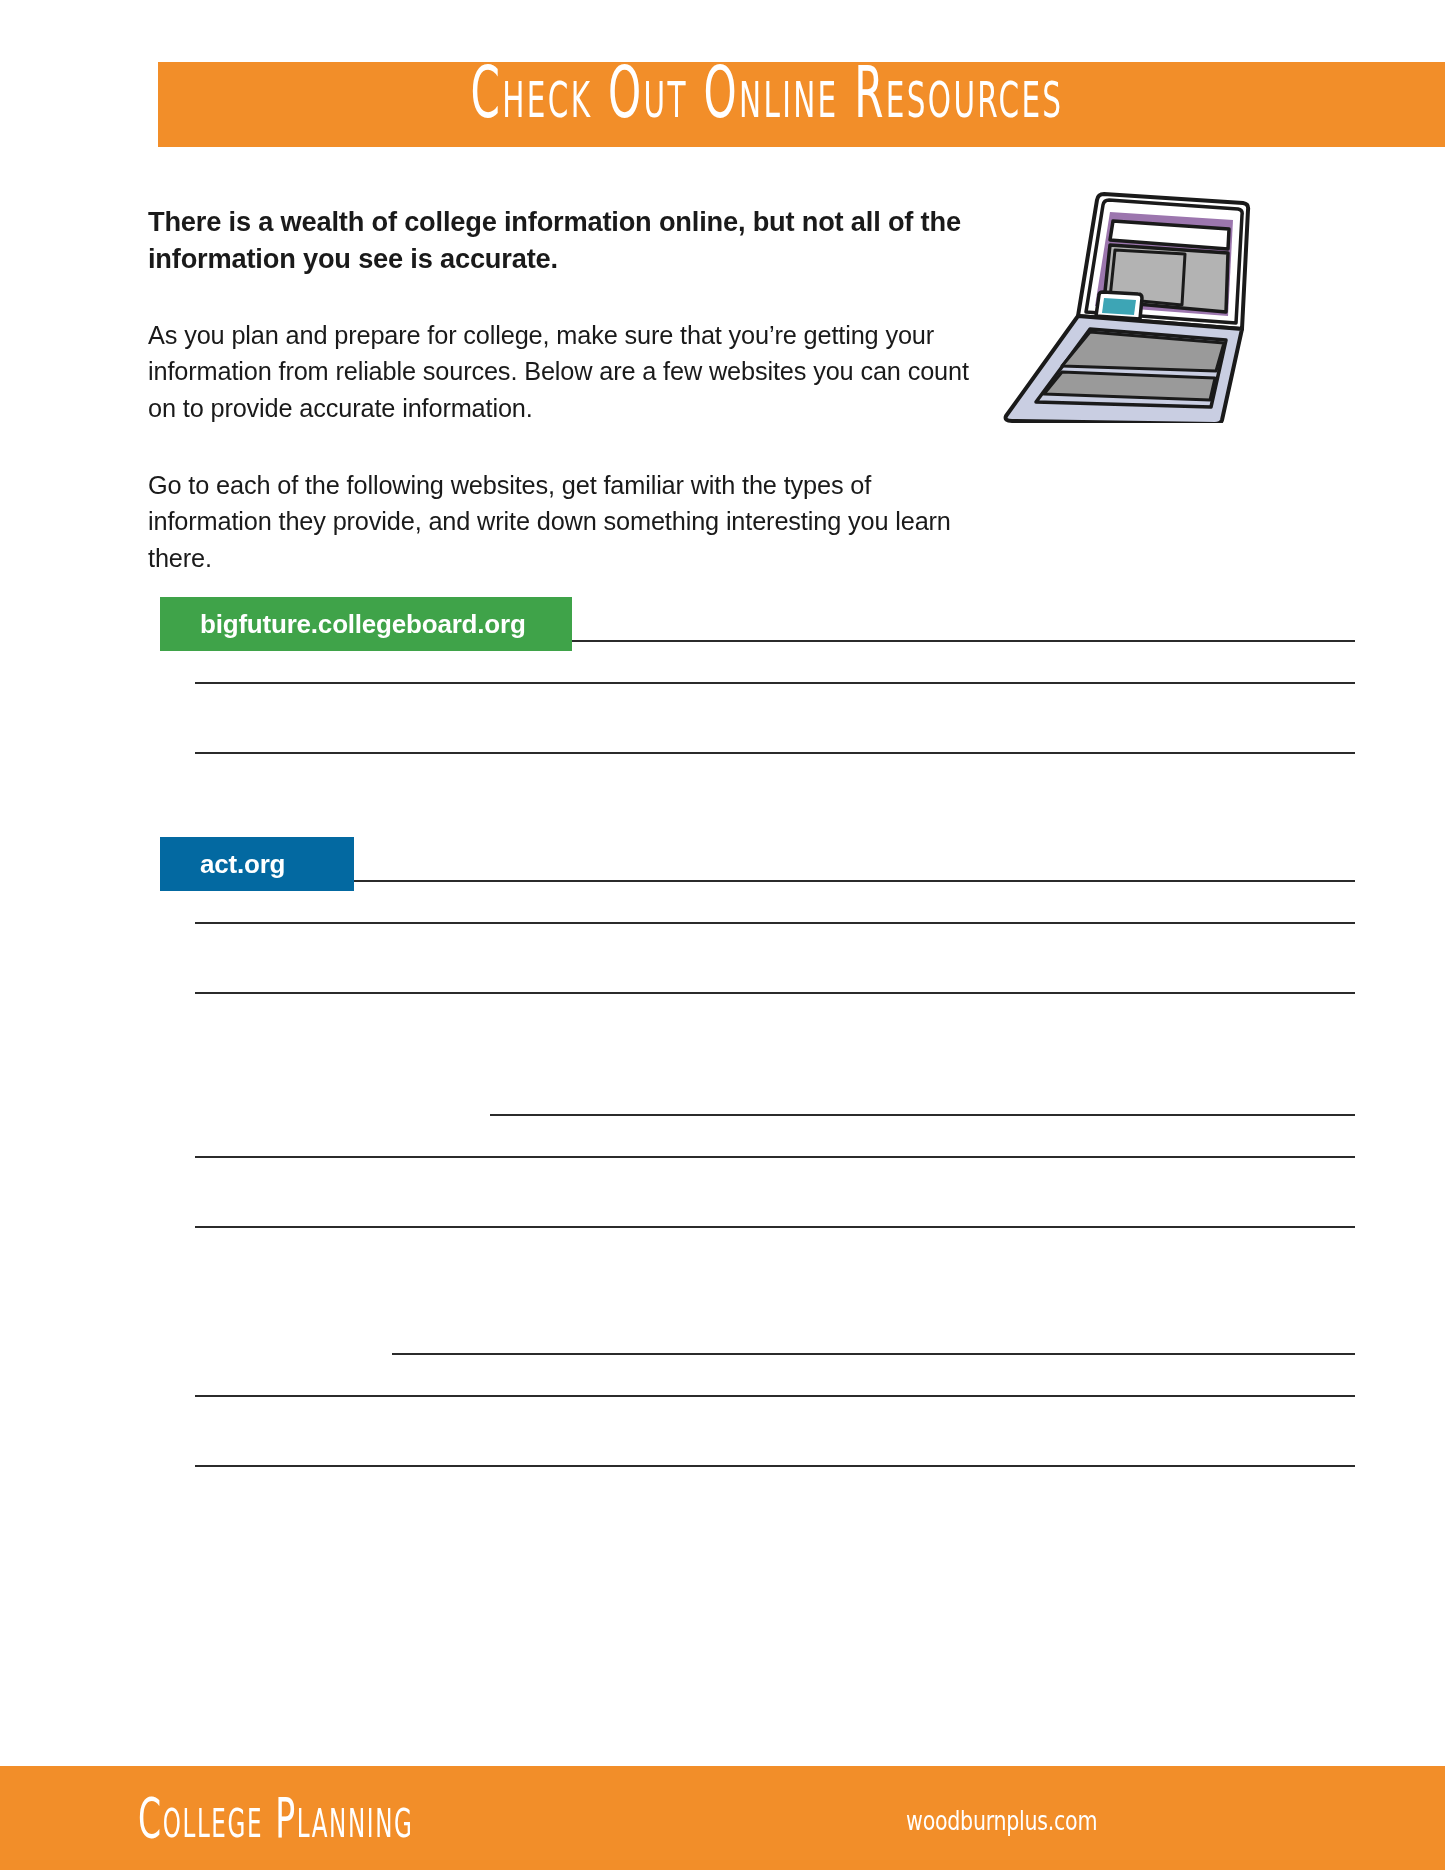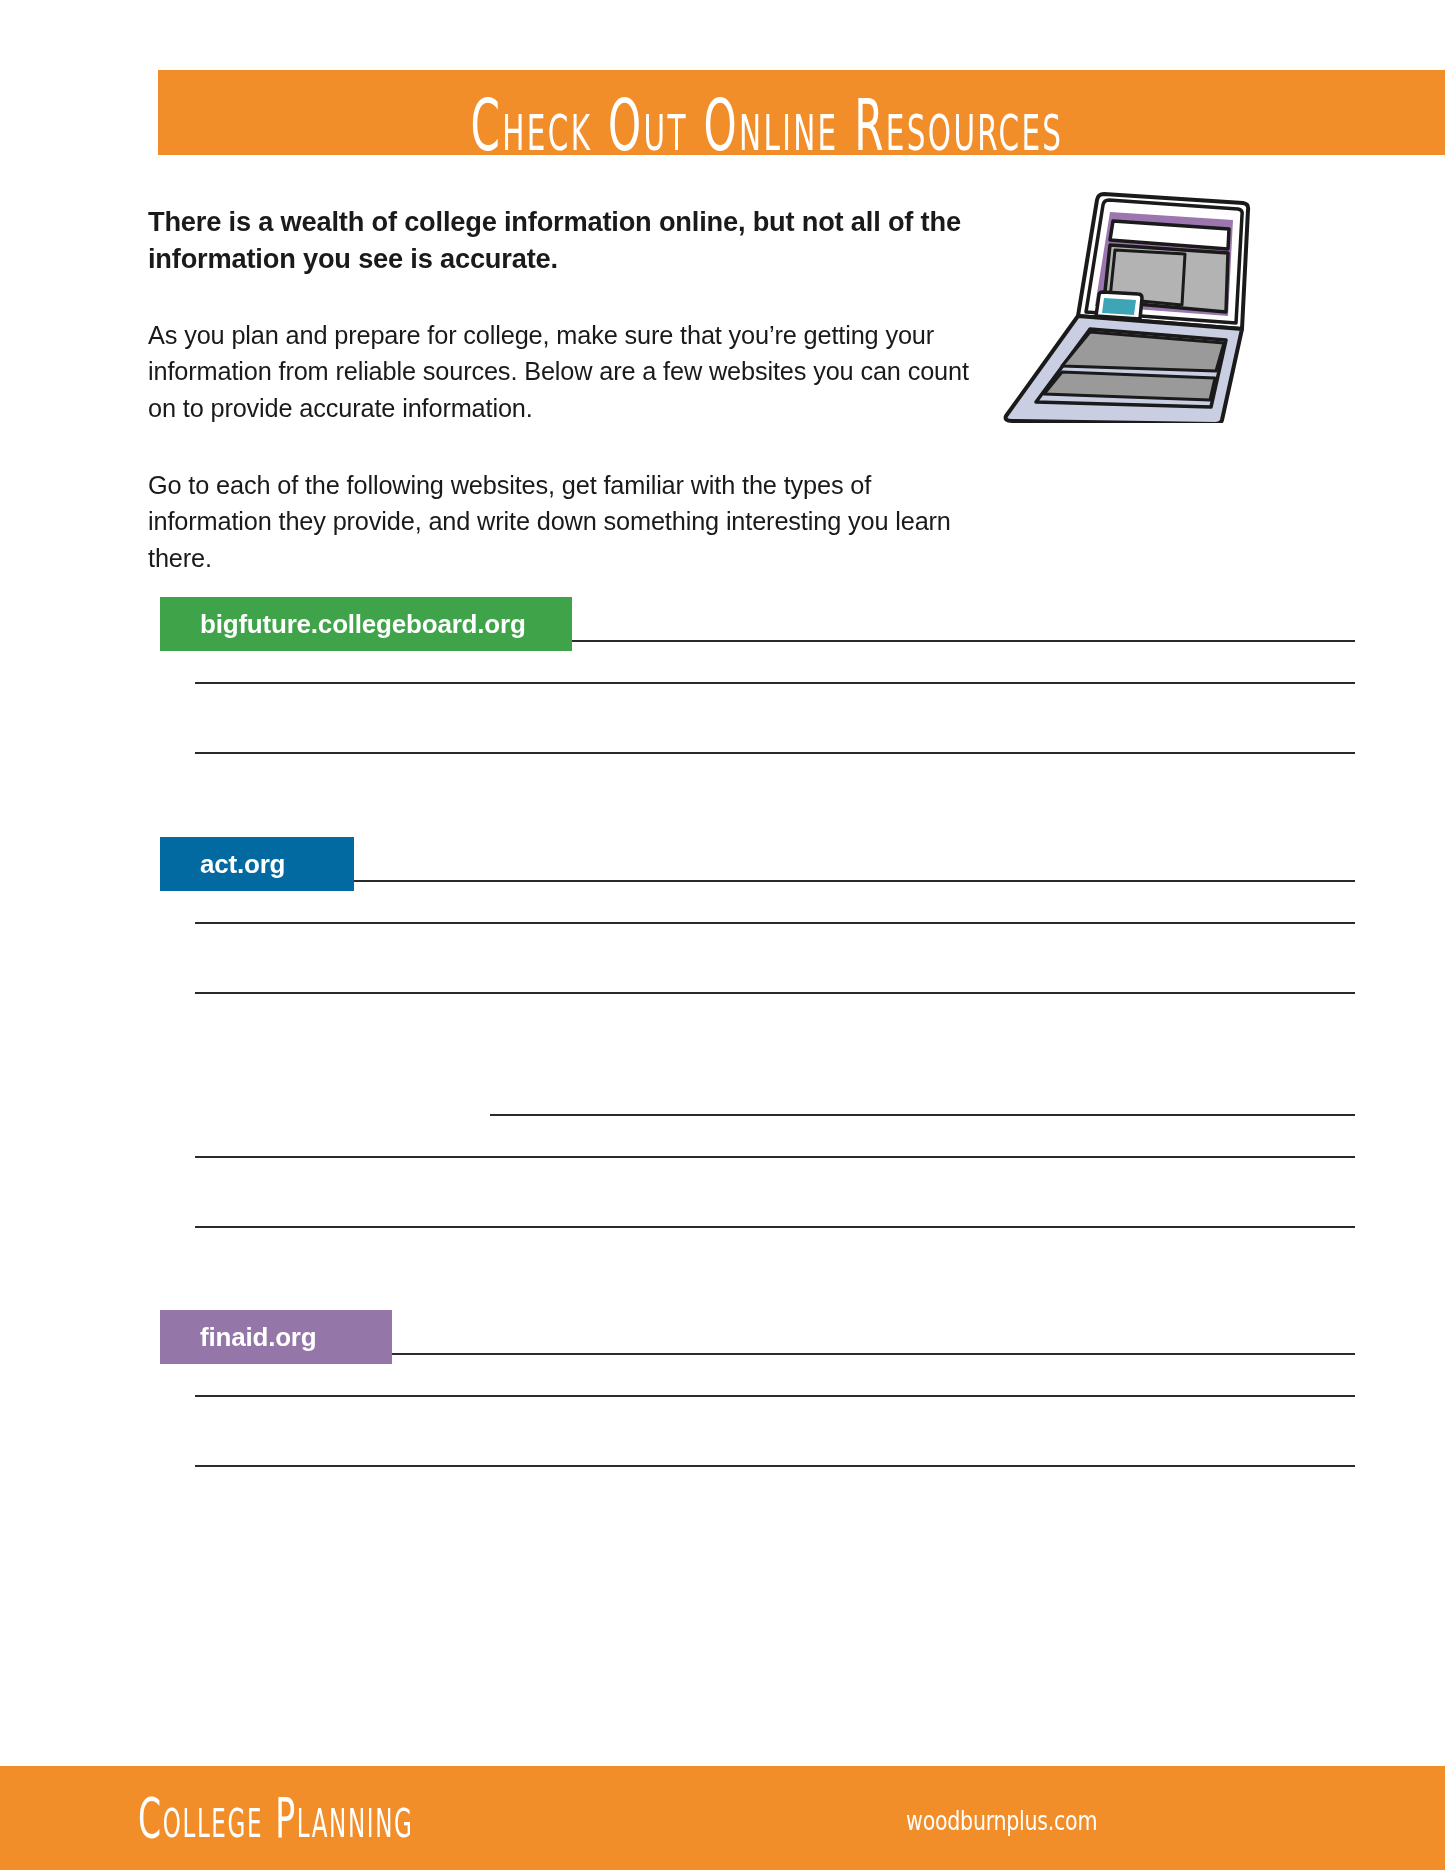--- a/index.html
+++ b/index.html
@@ -19,23 +19,22 @@
 
   
   .header-bar {
     position: absolute;
     left: 158px;
     top: 62px;
     width: 1288px;
     height: 85px;
     background: #F28E29;
     display: flex;
-    align-items: flex-end;
+    align-items: flex-start;
     justify-content: center;
-    margin-top: 8px;
   }
   .header-title {
     color: #ffffff;
     font-family: "DejaVu Sans Condensed", "Liberation Sans Narrow", "Liberation Sans", sans-serif;
     font-size: 60px;
     font-weight: 400;
     letter-spacing: 3px;
     font-variant: small-caps;
     text-transform: capitalize;
     transform: scaleX(0.78) scaleY(1.18);
@@ -220,21 +219,20 @@
     </div>
     <div class="site-block" style="top: 1071px;">
       <div class="badge-row">
         <div class="badge-line" style="left: 490px;"></div>
       </div>
       <div class="write-line" style="top: 85px;"></div>
       <div class="write-line" style="top: 155px;"></div>
     </div>
     <div class="site-block" style="top: 1310px;">
       <div class="badge-row">
-        <div class="badge" style="background: rgb(148, 119, 168); width: 232px;">finaid.org</div>
         <div class="badge-line" style="left: 392px;"></div>
       </div>
       <div class="write-line" style="top: 85px;"></div>
       <div class="write-line" style="top: 155px;"></div>
     </div>
   </div>
 
 <div class="footer-bar">
   <div class="footer-title">College Planning</div>
   <div class="footer-url">woodburnplus.com</div>

